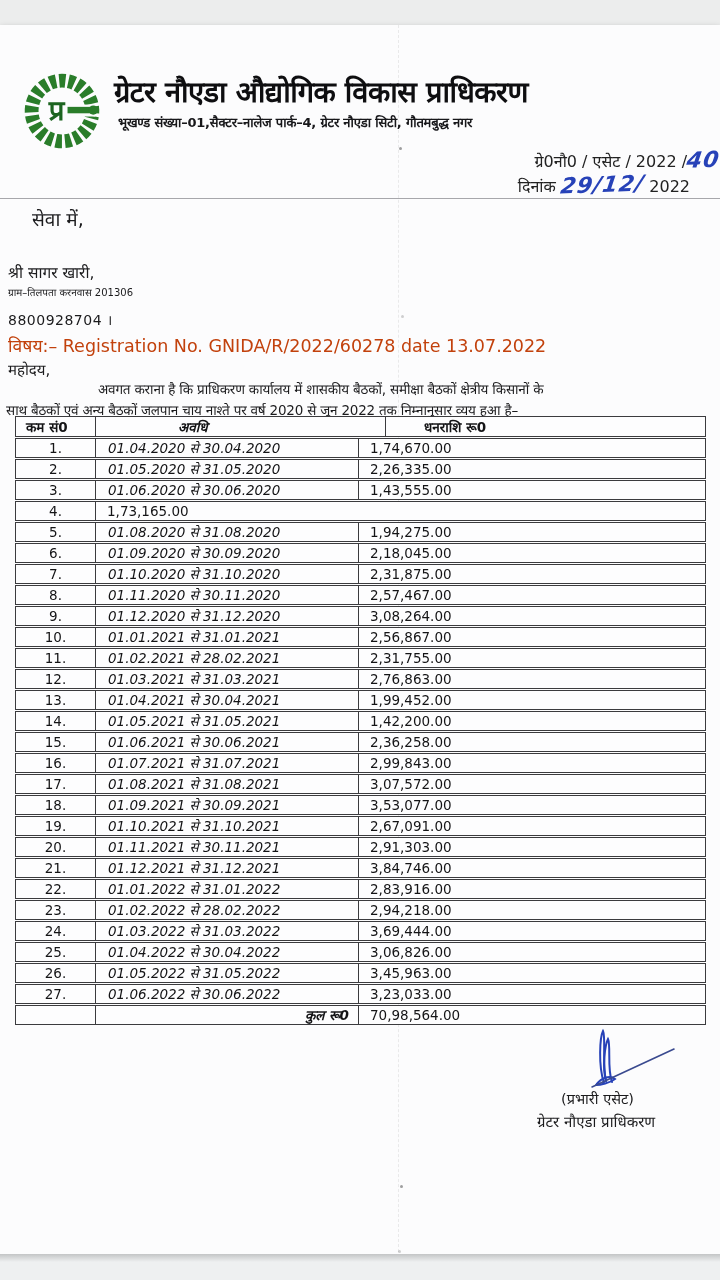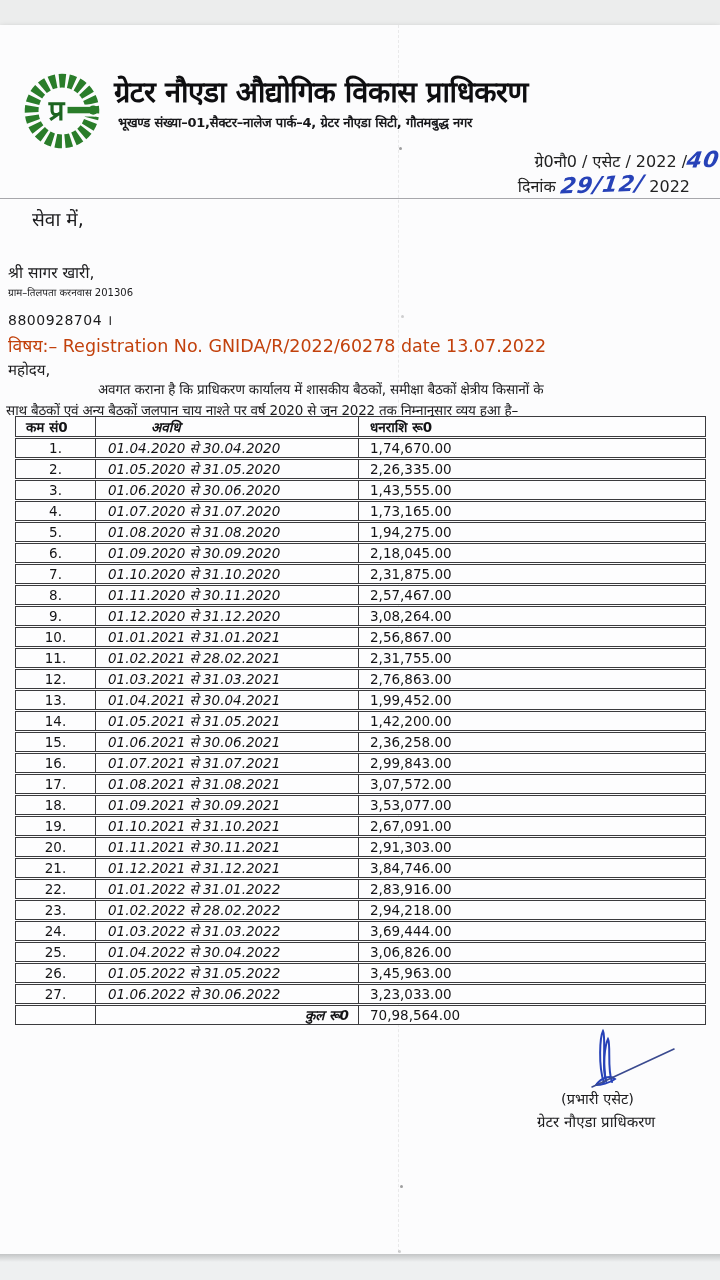--- a/index.html
+++ b/index.html
@@ -37,21 +37,21 @@
   .rcpt-addr{left:8px;top:260px;font-size:10px;}
   .rcpt-phone{left:8px;top:285px;font-size:14px;letter-spacing:.5px;}
   .subject{left:8px;top:308px;font-size:17.5px;color:#c2410c;}
   .salutation{left:8px;top:334px;font-size:15px;}
   .body1{left:98px;top:355px;font-size:13.5px;letter-spacing:-.2px;}
   .body2{left:6px;top:376px;font-size:13.5px;letter-spacing:-.2px;}
 
   
   .xtable{position:absolute;left:15px;top:391px;width:691px;}
   .trow{display:flex;height:20px;border:1.5px solid #3b3b3e;margin-bottom:1px;background:#fdfdfe;}
-  .trow.thead{height:21px;font-weight:700;}
+  .trow.thead{height:21px;font-weight:700;gap:27px;}
   .c{display:flex;align-items:center;font-size:13.5px;color:#141416;overflow:hidden;}
   .c1{width:80px;justify-content:center;border-right:1.5px solid #3b3b3e;}
   .c2{width:263px;padding-left:12px;border-right:1.5px solid #3b3b3e;font-style:italic;}
   .c3{flex:1;padding-left:11px;}
   .thead .c1{justify-content:flex-start;padding-left:10px;}
   .thead .c2{padding-left:55px;}
   .total .c2{justify-content:flex-end;padding-right:9px;font-weight:600;}
 
   
   .sig-svg{position:absolute;left:552px;top:1000px;width:156px;height:64px;}
@@ -115,21 +115,20 @@
             <div class="c c2">01.05.2020 से 31.05.2020</div>
             <div class="c c3">2,26,335.00</div>
           </div>
           <div class="trow">
             <div class="c c1">3.</div>
             <div class="c c2">01.06.2020 से 30.06.2020</div>
             <div class="c c3">1,43,555.00</div>
           </div>
           <div class="trow">
             <div class="c c1">4.</div>
-            <div class="c c2">01.07.2020 से 31.07.2020</div>
             <div class="c c3">1,73,165.00</div>
           </div>
           <div class="trow">
             <div class="c c1">5.</div>
             <div class="c c2">01.08.2020 से 31.08.2020</div>
             <div class="c c3">1,94,275.00</div>
           </div>
           <div class="trow">
             <div class="c c1">6.</div>
             <div class="c c2">01.09.2020 से 30.09.2020</div>

